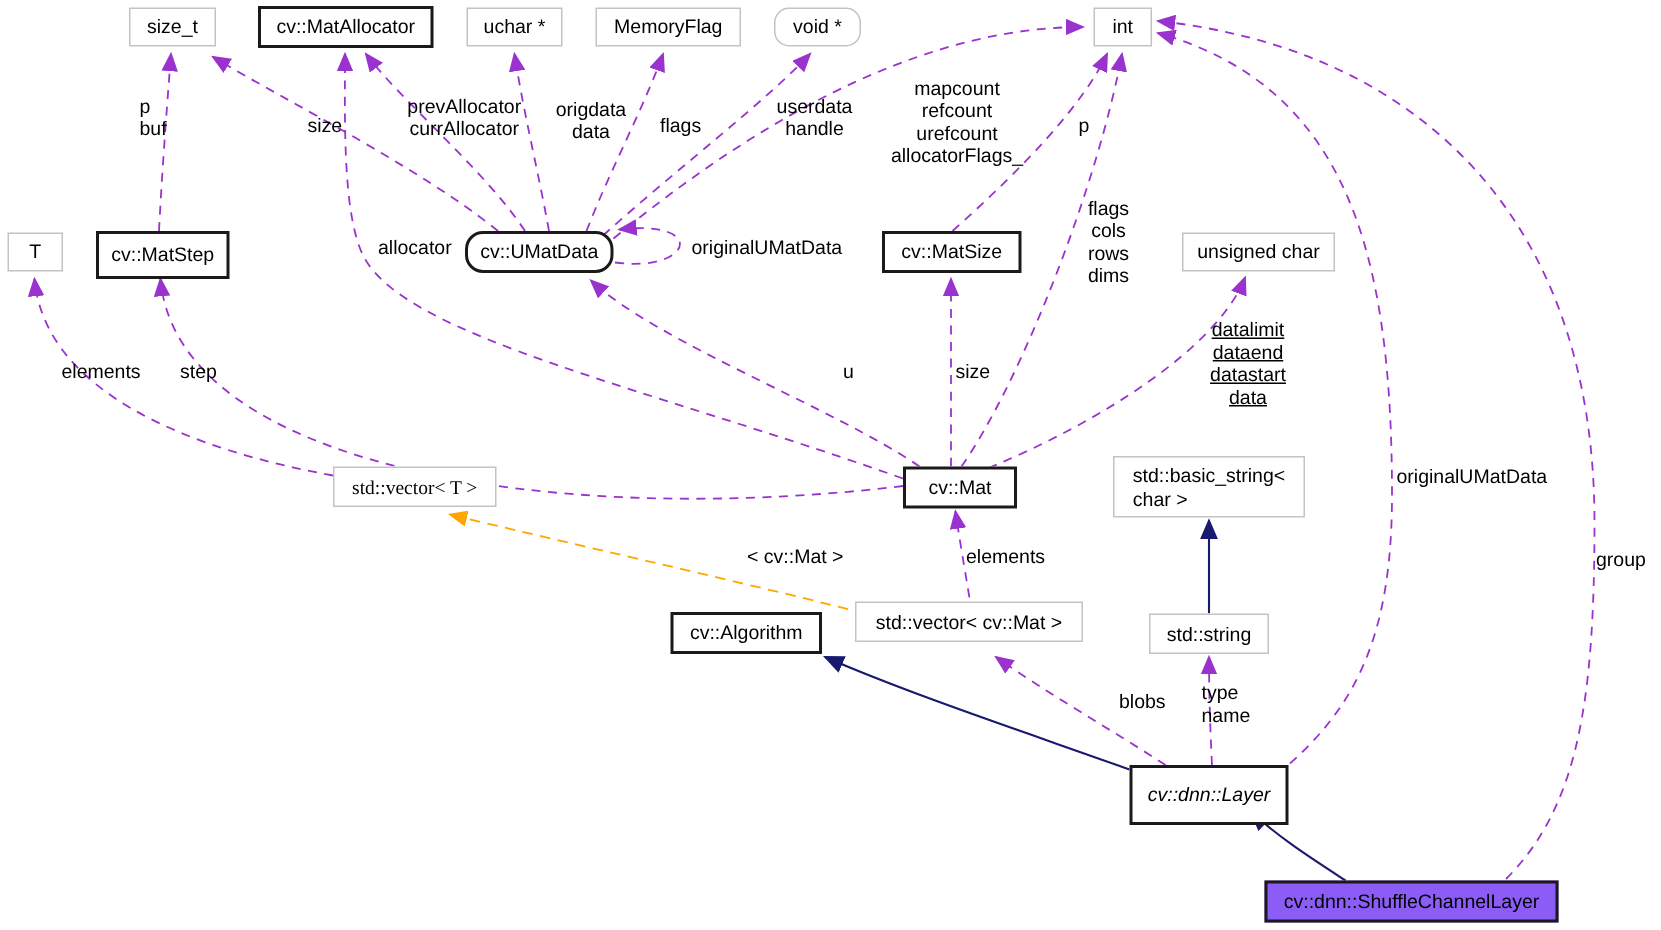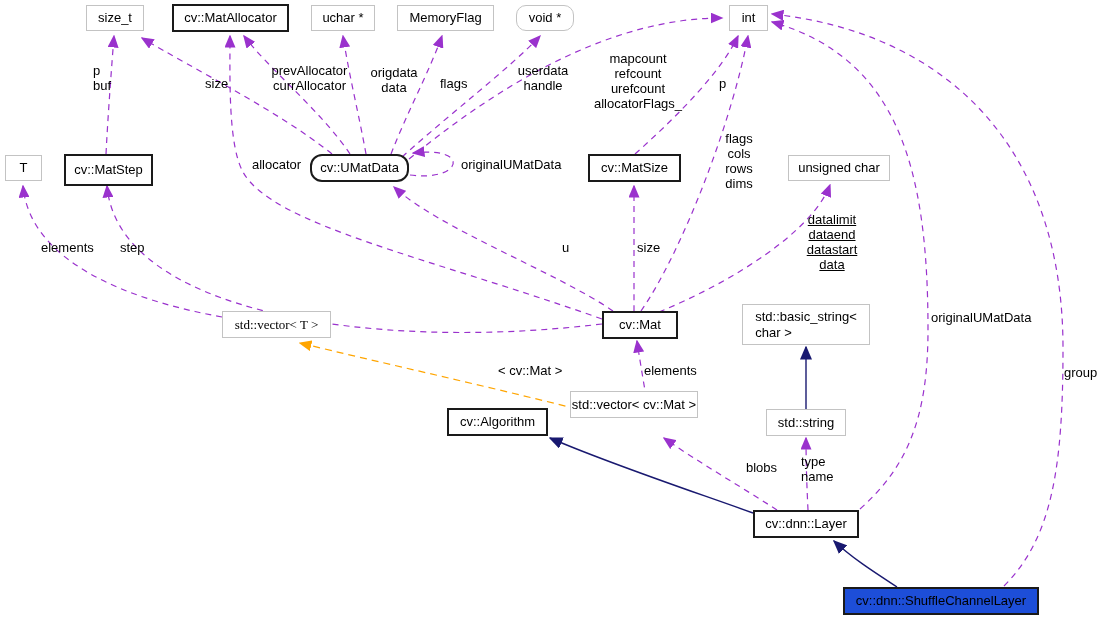--- a/index.html
+++ b/index.html
@@ -16,21 +16,21 @@
     box-sizing:border-box;
     display:flex;align-items:center;justify-content:center;
     text-align:left;
     background:#ffffff;
     border:1px solid #c3c3c3;
     font-size:13px;line-height:1.2;color:#000;
     white-space:pre-line;
     z-index:2;
   }
   .node.klass{border:2px solid #1a1a1a;}
-  .node.main{border:2px solid #1a1a1a;background:#1d4ed8;}
+  .node.main{border:2px solid #1a1a1a;background:#8b5cf6;}
   .lbl{
     position:absolute;
     font-size:13px;line-height:1.16;color:#000;
     white-space:pre-line;
     z-index:3;
   }
   .lbl.c{text-align:center;}
   .e{fill:none;stroke:#9a32cd;stroke-width:1.2;stroke-dasharray:6 5;}
   .t{fill:none;stroke:#ffa500;stroke-width:1.2;stroke-dasharray:7 5;}
   .i{fill:none;stroke:#191970;stroke-width:1.4;}
@@ -91,23 +91,23 @@
   <div class="node" style="left:5px;top:155px;width:37px;height:26px;">T</div>
   <div class="node klass" style="left:64px;top:154px;width:89px;height:32px;">cv::MatStep</div>
   <div class="node klass" style="left:310px;top:154px;width:99px;height:28px;border-radius:12px;">cv::UMatData</div>
   <div class="node klass" style="left:588px;top:154px;width:93px;height:28px;">cv::MatSize</div>
   <div class="node" style="left:788px;top:155px;width:102px;height:26px;">unsigned char</div>
   <div class="node" style="left:222px;top:311px;width:109px;height:27px;font-family:Liberation Serif, serif;">std::vector&lt; T &gt;</div>
   <div class="node klass" style="left:602px;top:311px;width:76px;height:28px;">cv::Mat</div>
   <div class="node klass" style="left:447px;top:408px;width:101px;height:28px;">cv::Algorithm</div>
   <div class="node" style="left:742px;top:304px;width:128px;height:41px;">std::basic_string&lt;
 char &gt;</div>
-  <div class="node" style="left:570px;top:391px;width:128px;height:27px;">std::vector&lt; cv::Mat &gt;</div>
+  <div class="node" style="left:570px;top:401px;width:152px;height:27px;">std::vector&lt; cv::Mat &gt;</div>
   <div class="node" style="left:766px;top:409px;width:80px;height:27px;">std::string</div>
-  <div class="node klass" style="left:753px;top:510px;width:106px;height:28px;">cv::dnn::Layer</div>
+  <div class="node klass" style="left:753px;top:510px;width:106px;height:40px;font-style:italic;">cv::dnn::Layer</div>
   <div class="node main" style="left:843px;top:587px;width:196px;height:28px;">cv::dnn::ShuffleChannelLayer</div>
 
   <div class="lbl" style="left:93px;top:63px;">p
 buf</div>
   <div class="lbl" style="left:205px;top:76px;">size</div>
   <div class="lbl c" style="left:262px;top:63px;width:95px;">prevAllocator
 currAllocator</div>
   <div class="lbl c" style="left:365px;top:65px;width:58px;">origdata
 data</div>
   <div class="lbl" style="left:440px;top:76px;">flags</div>

